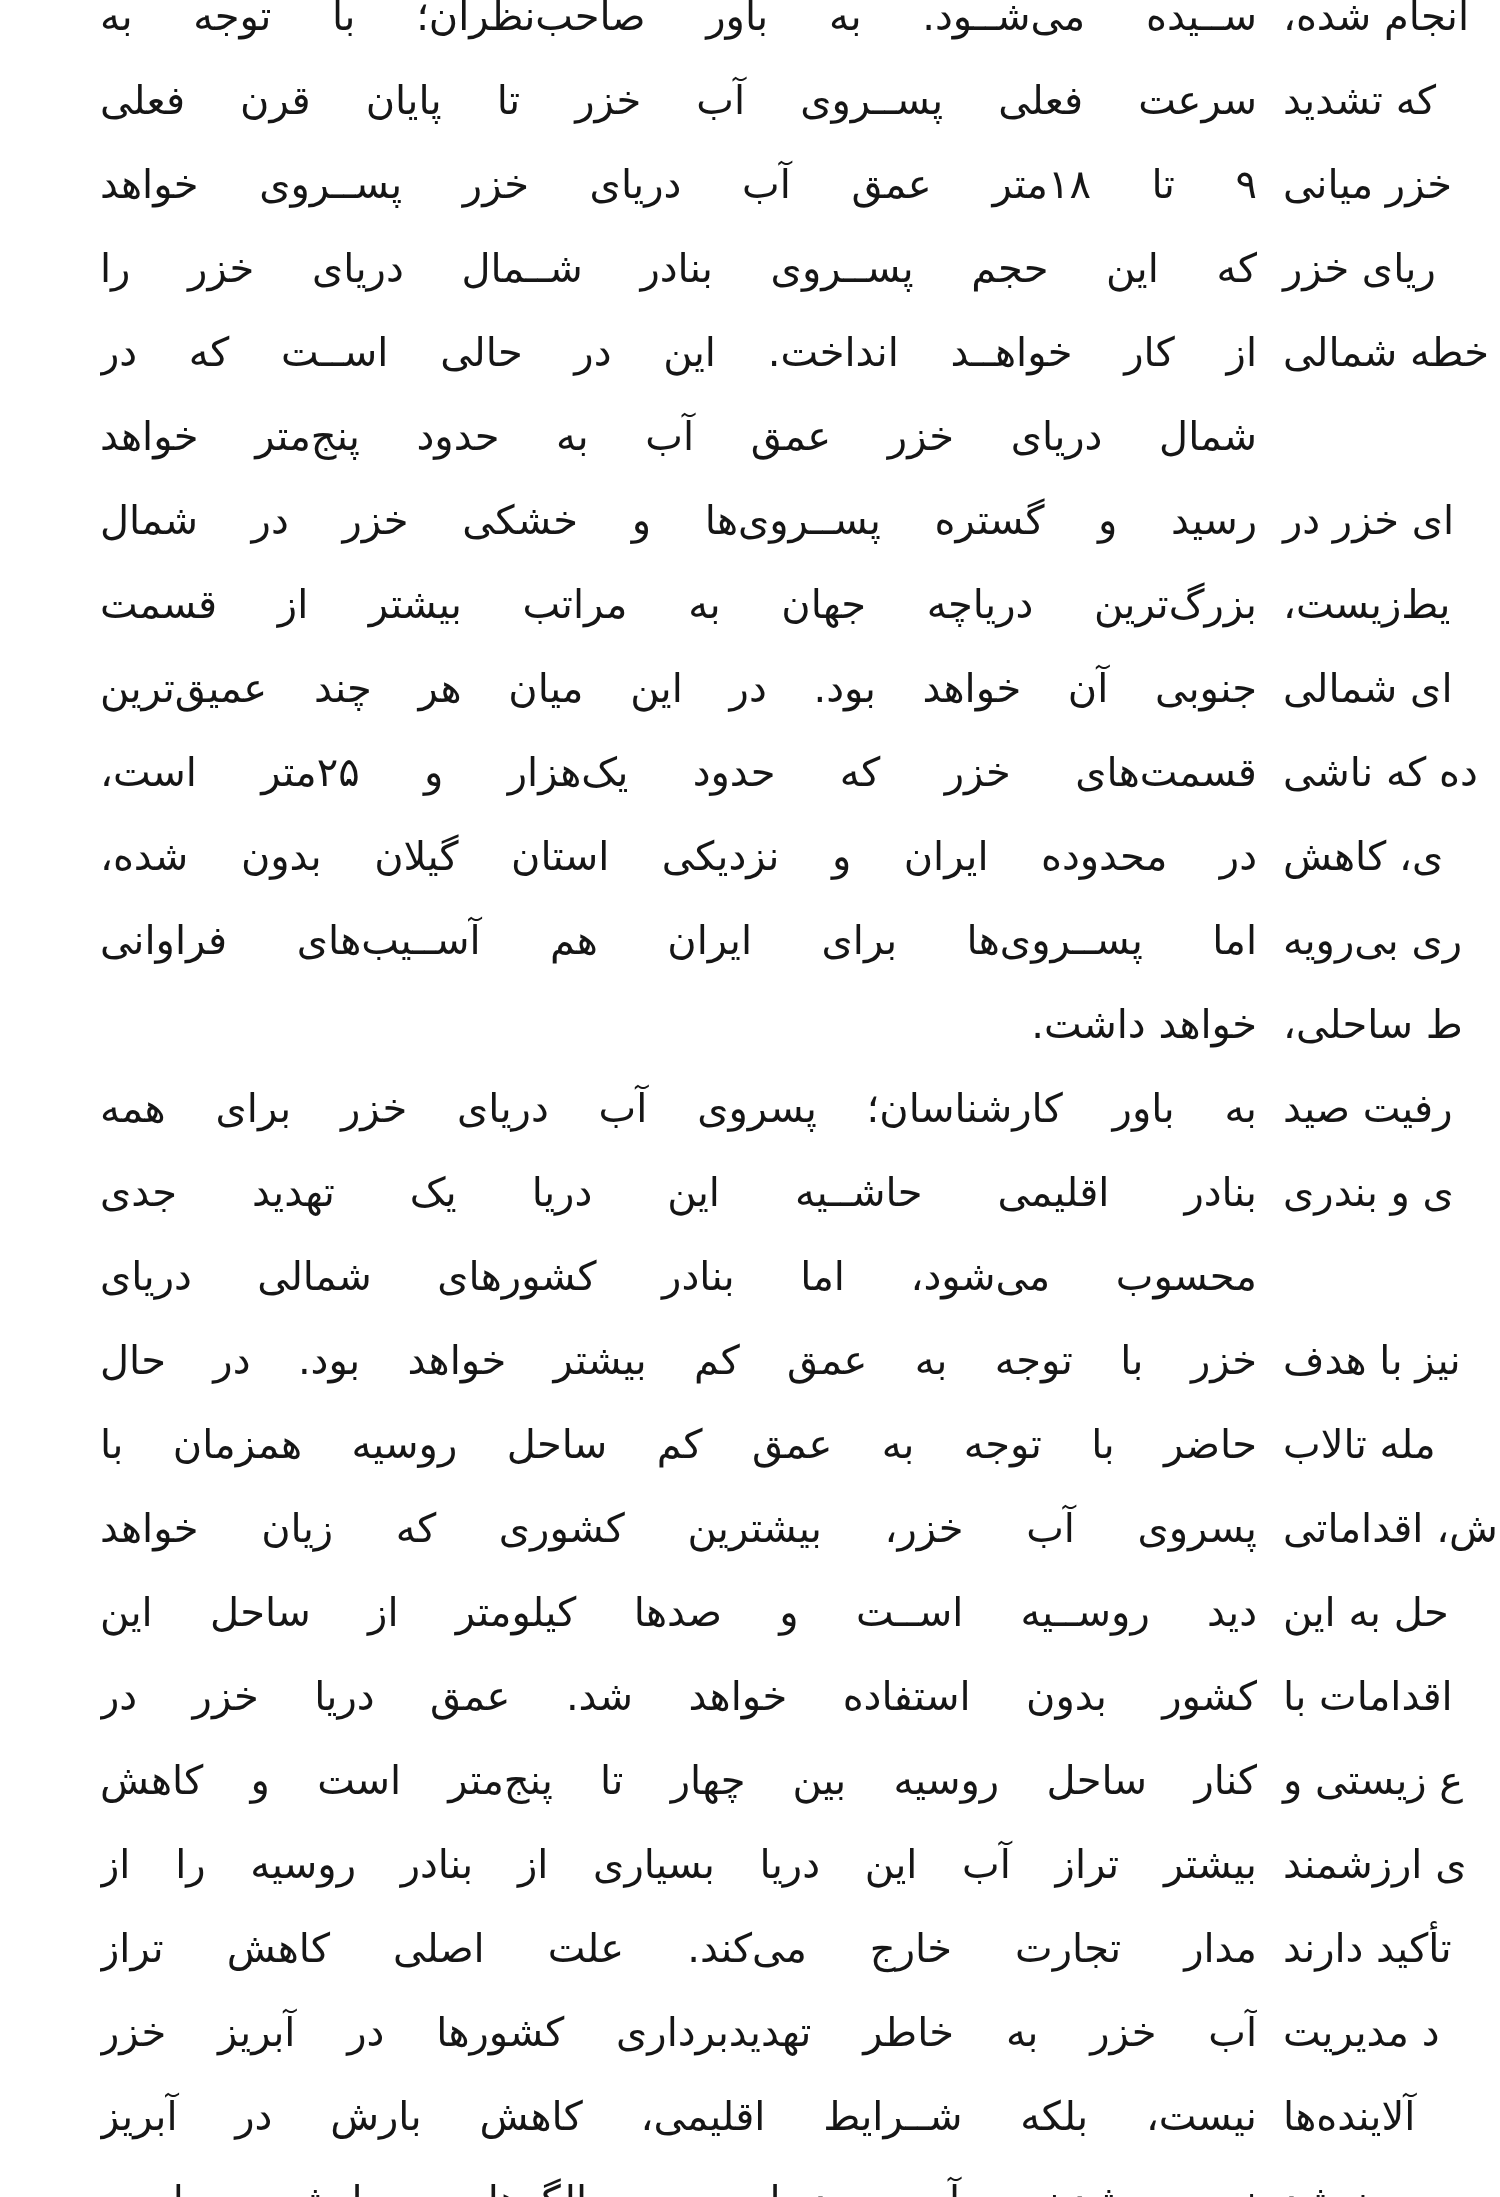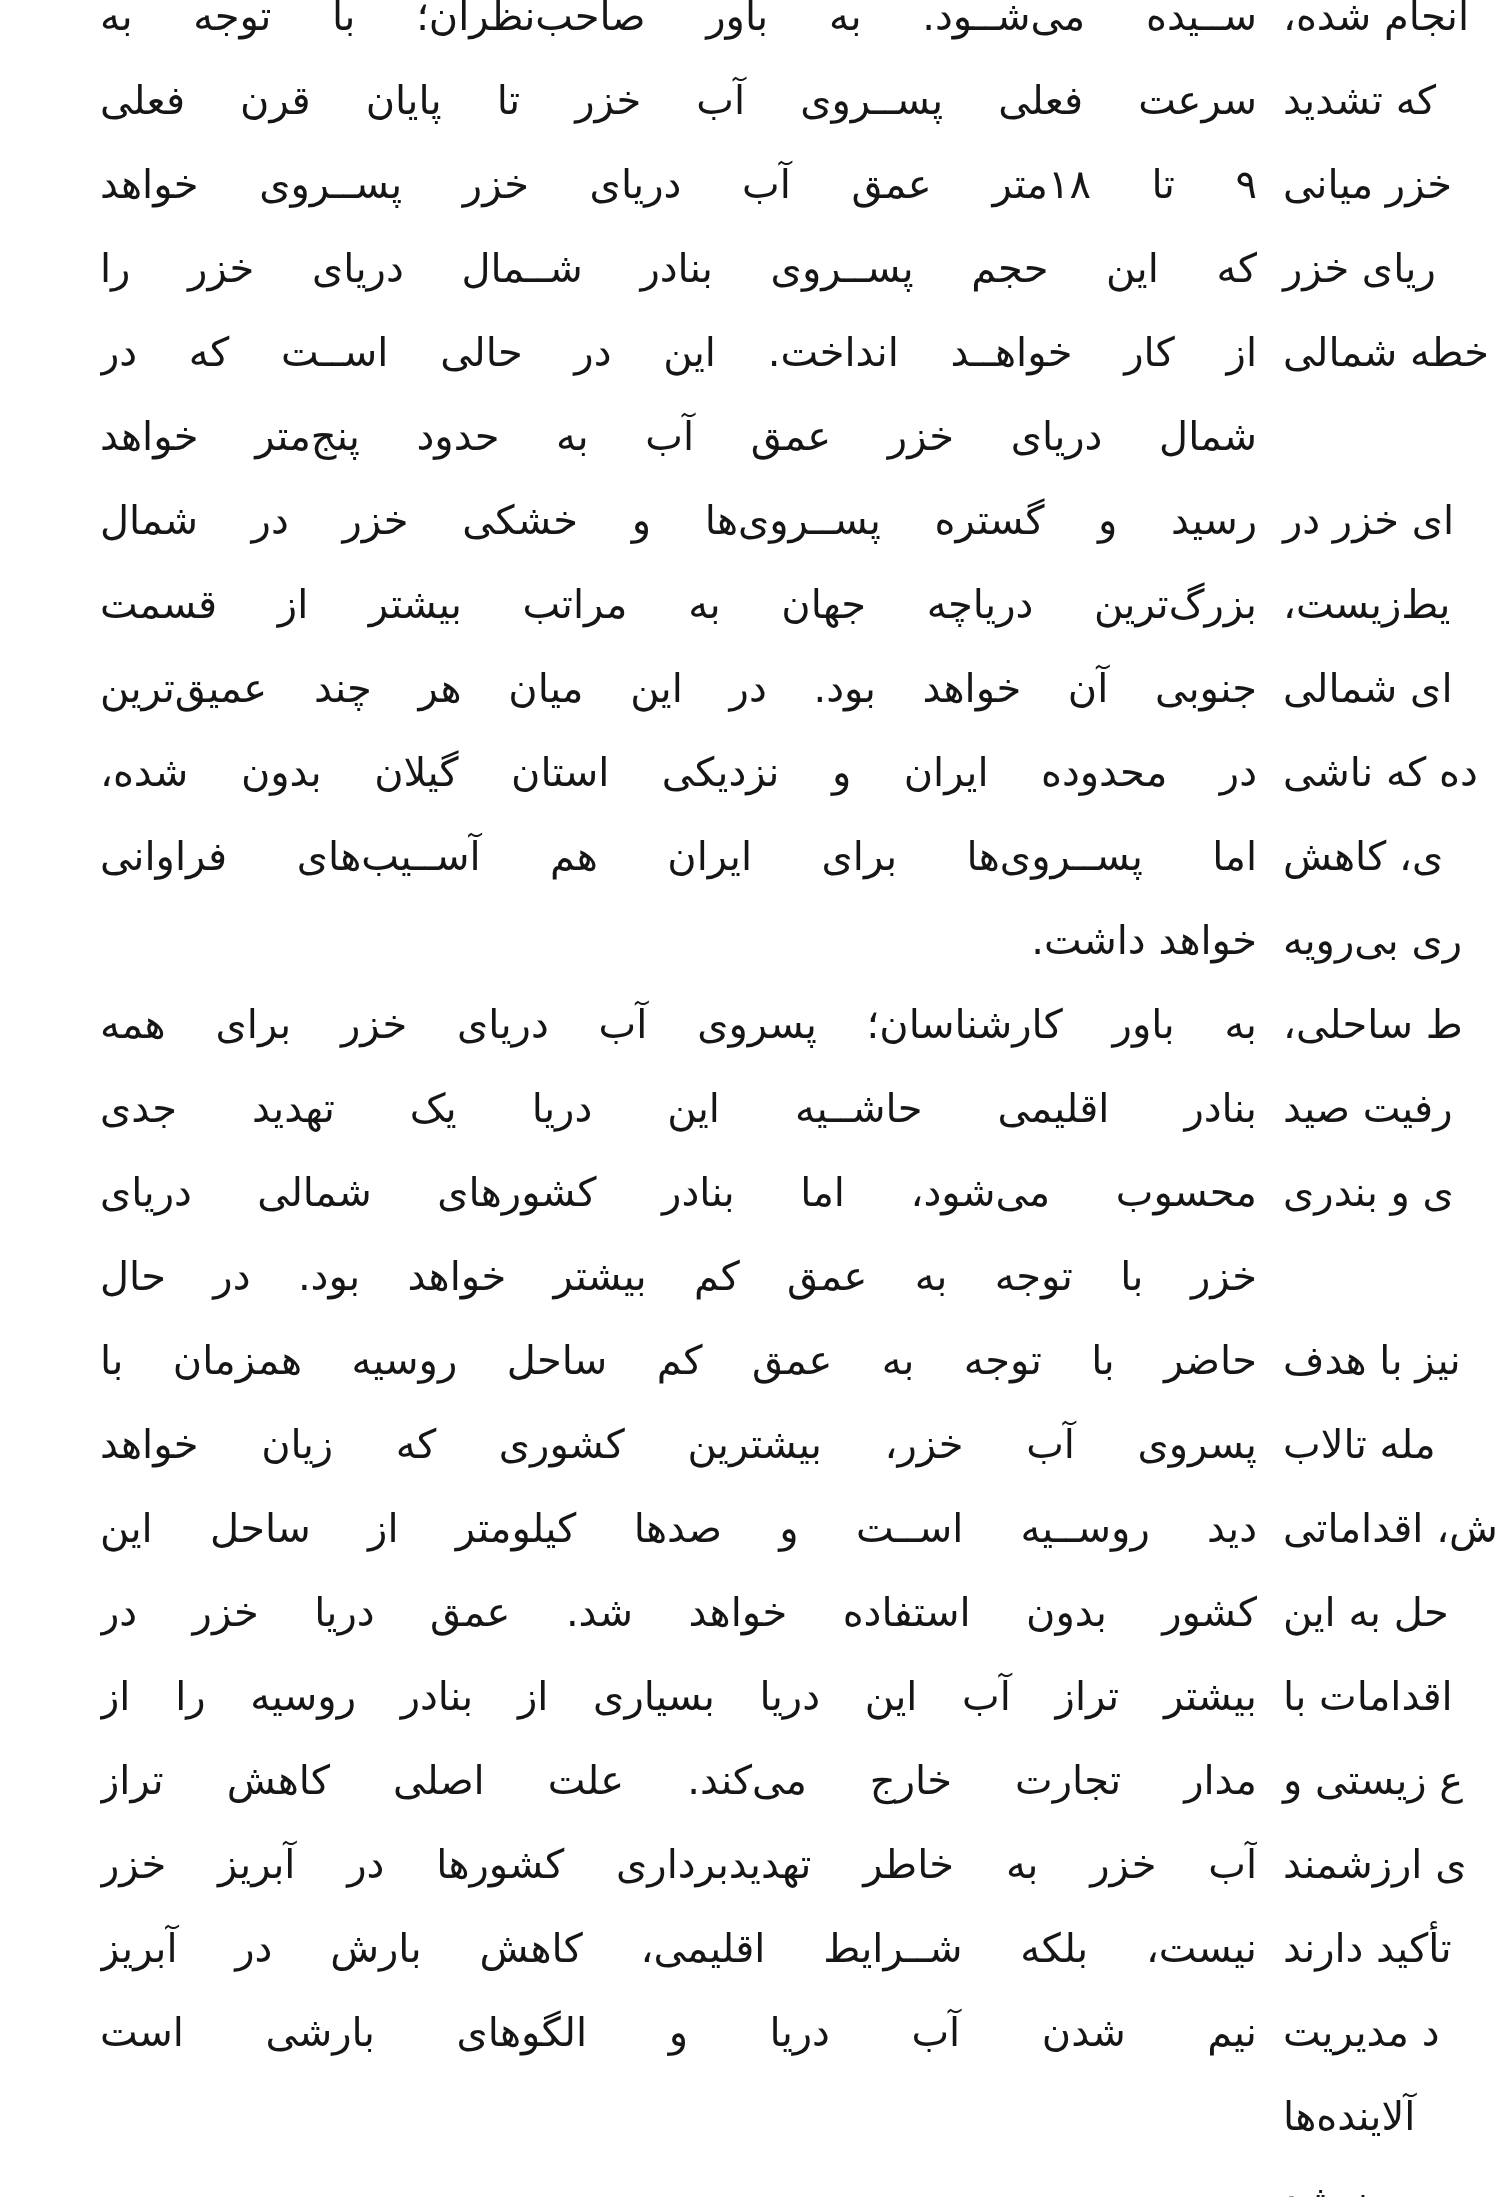--- a/index.html
+++ b/index.html
@@ -62,31 +62,33 @@
   <div class="col-left">
       <div class="line">ســیده می‌شــود. به باور صاحب‌نظران؛ با توجه به</div>
       <div class="line">سرعت فعلی پســروی آب خزر تا پایان قرن فعلی</div>
       <div class="line">۹ تا ۱۸متر عمق آب دریای خزر پســروی خواهد</div>
       <div class="line">که این حجم پســروی بنادر شــمال دریای خزر را</div>
       <div class="line">از کار خواهــد انداخت. این در حالی اســت که در</div>
       <div class="line">شمال دریای خزر عمق آب به حدود پنج‌متر خواهد</div>
       <div class="line">رسید و گستره پســروی‌ها و خشکی خزر در شمال</div>
       <div class="line">بزرگ‌ترین دریاچه جهان به مراتب بیشتر از قسمت</div>
       <div class="line">جنوبی آن خواهد بود. در این میان هر چند عمیق‌ترین</div>
+      <div class="line">قسمت‌های خزر که حدود یک‌هزار و ۲۵متر است،</div>
       <div class="line">در محدوده ایران و نزدیکی استان گیلان بدون شده،</div>
       <div class="line">اما پســروی‌ها برای ایران هم آســیب‌های فراوانی</div>
       <div class="line" style="text-align-last: right;">خواهد داشت.</div>
       <div class="line">به باور کارشناسان؛ پسروی آب دریای خزر برای همه</div>
       <div class="line">بنادر اقلیمی حاشــیه این دریا یک تهدید جدی</div>
       <div class="line">محسوب می‌شود، اما بنادر کشورهای شمالی دریای</div>
       <div class="line">خزر با توجه به عمق کم بیشتر خواهد بود. در حال</div>
       <div class="line">حاضر با توجه به عمق کم ساحل روسیه همزمان با</div>
       <div class="line">پسروی آب خزر، بیشترین کشوری که زیان خواهد</div>
       <div class="line">دید روســیه اســت و صدها کیلومتر از ساحل این</div>
       <div class="line">کشور بدون استفاده خواهد شد. عمق دریا خزر در</div>
+      <div class="line">کنار ساحل روسیه بین چهار تا پنج‌متر است و کاهش</div>
       <div class="line">بیشتر تراز آب این دریا بسیاری از بنادر روسیه را از</div>
       <div class="line">مدار تجارت خارج می‌کند. علت اصلی کاهش تراز</div>
       <div class="line">آب خزر به خاطر تهدید‌برداری کشورها در آبریز خزر</div>
       <div class="line">نیست، بلکه شــرایط اقلیمی، کاهش بارش در آبریز</div>
       <div class="line">نیم شدن آب دریا و الگوهای بارشی است</div>
     </div>
 
   <div class="col-right">
       <div class="frag">انجام شده،</div>
       <div class="frag">که تشدید</div>

